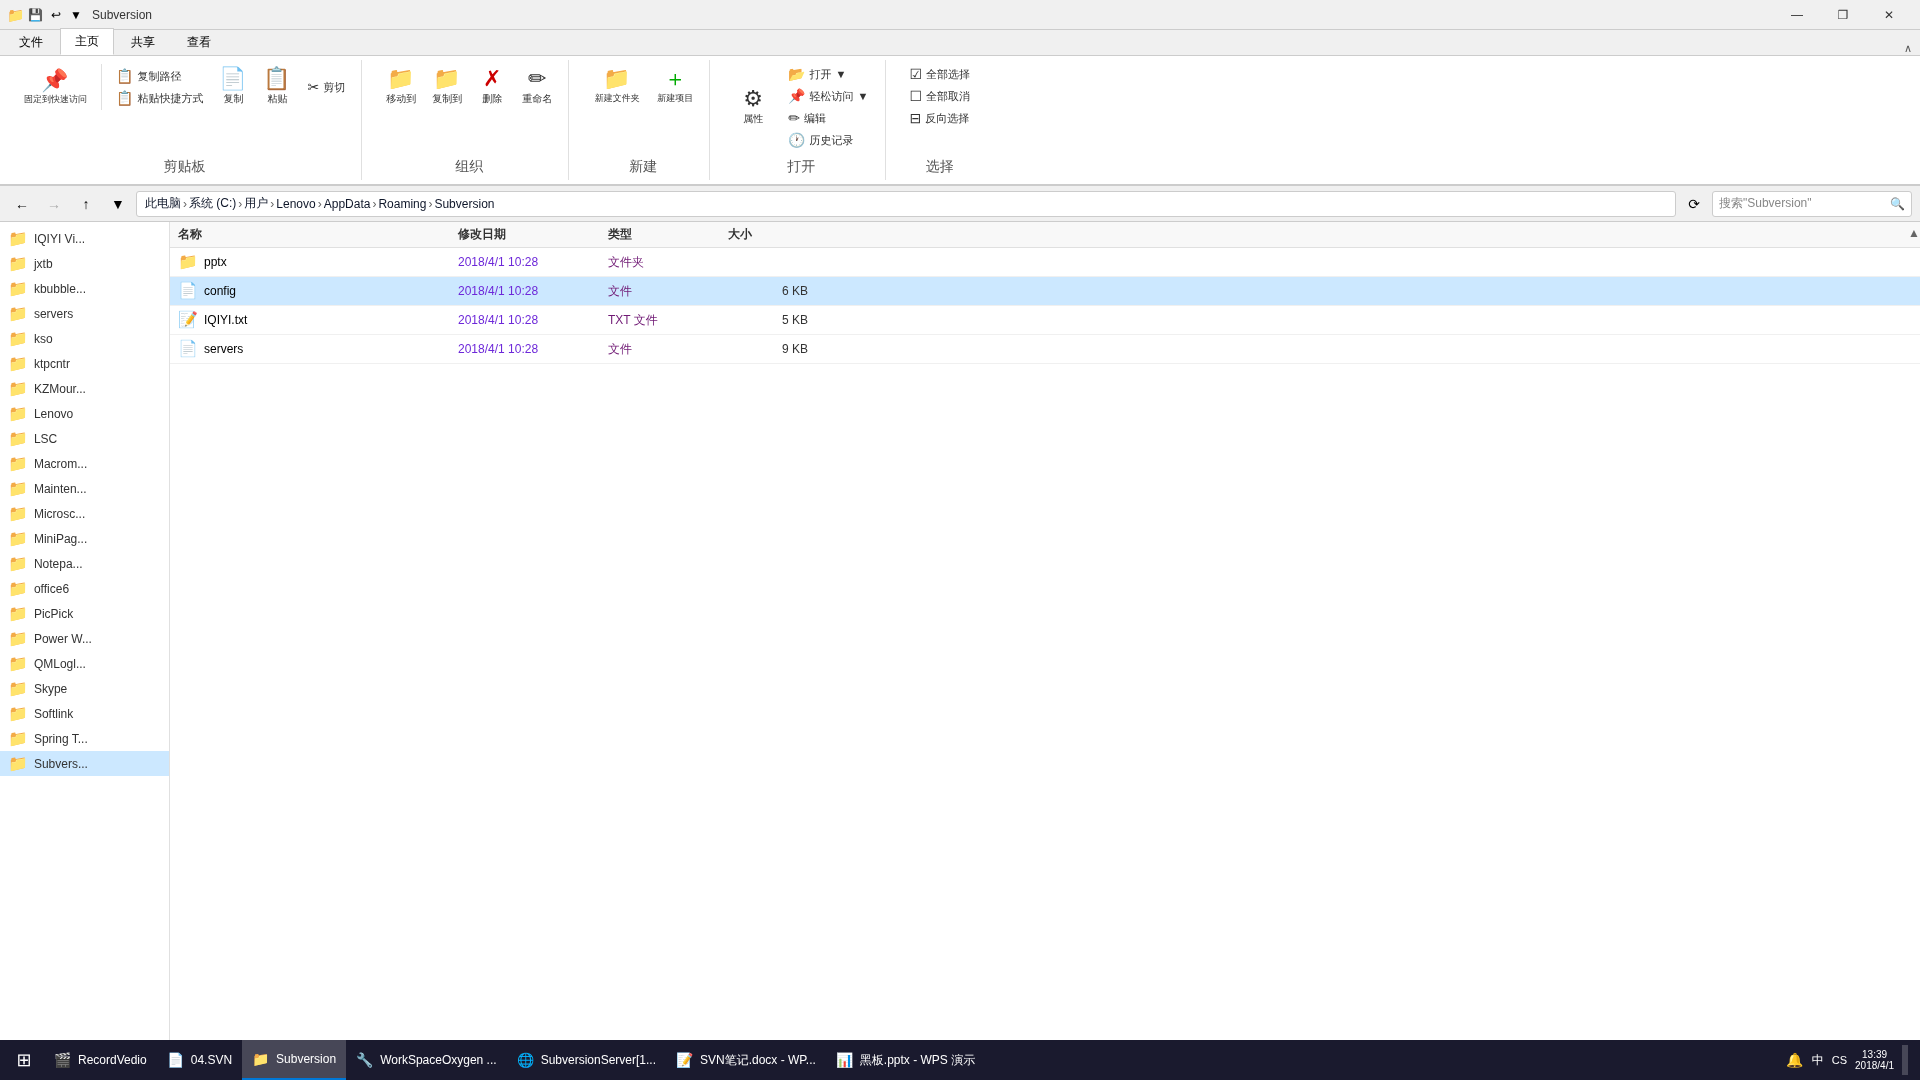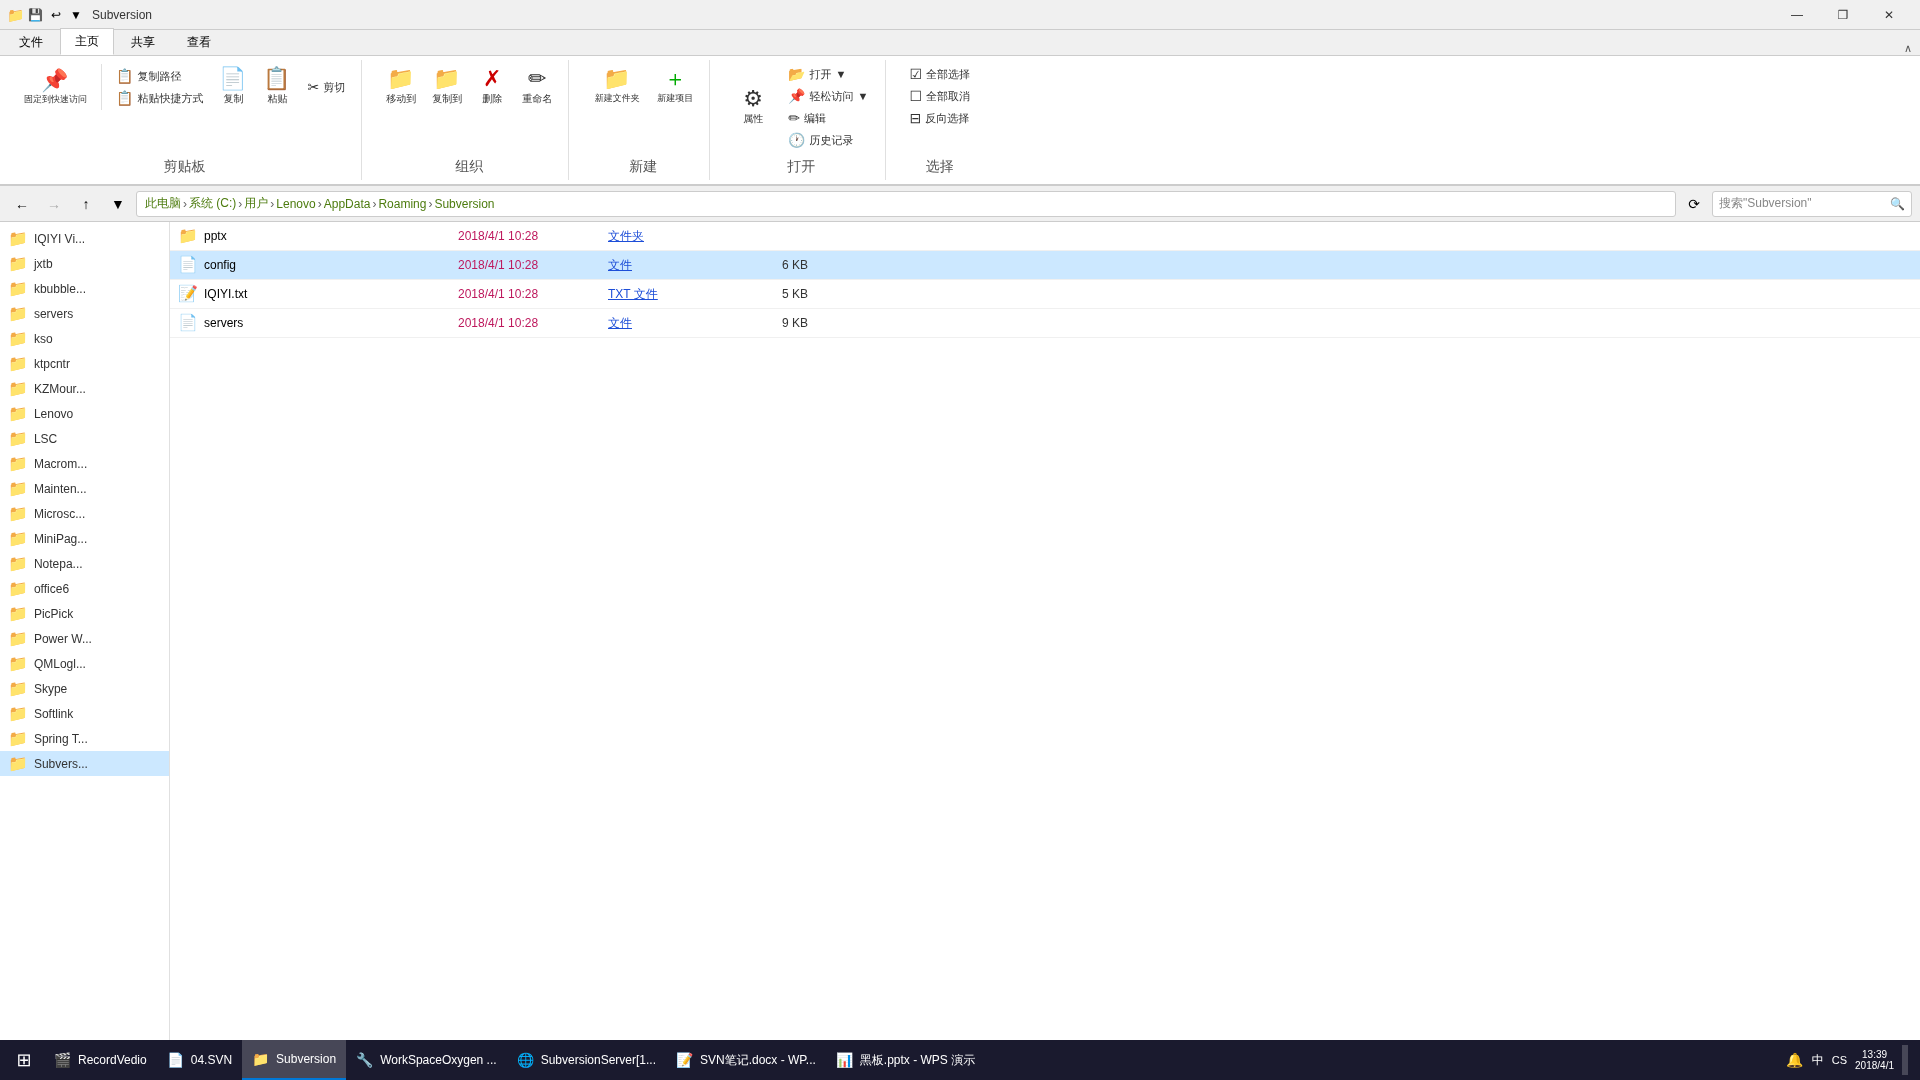--- a/index.html
+++ b/index.html
@@ -87,21 +87,21 @@
       padding: 0 8px;
       gap: 4px;
       border-bottom: 1px solid #ccc;
     }
     .nav-btn { width: 28px; height: 28px; display: flex; align-items: center; justify-content: center; cursor: pointer; border-radius: 3px; font-size: 14px; }
     .nav-btn.disabled { color: #aaa; cursor: default; }
     .breadcrumb {
       flex: 1; height: 26px; background: white; border: 1px solid #ccc; border-radius: 3px;
       display: flex; align-items: center; padding: 0 8px; gap: 2px; font-size: 12px;
     }
-    .breadcrumb-item { color: #4d7c0f; cursor: pointer; }
+    .breadcrumb-item { color: #0f172a; cursor: pointer; }
     .breadcrumb-sep { color: #666; }
     .search-box {
       width: 200px; height: 26px; border: 1px solid #ccc; border-radius: 3px;
       display: flex; align-items: center; padding: 0 6px; background: white; gap: 4px; font-size: 12px; color: #888;
     }
 
     
     .main-content {
       display: flex;
       height: calc(1080px - 30px - 26px - 90px - 36px - 30px);
@@ -134,22 +134,22 @@
     .col-size { width: 80px; }
     .sort-arrow { position: absolute; right: 0; top: 4px; font-size: 12px; color: #666; }
 
     .file-row {
       display: flex; align-items: center; padding: 4px 8px; font-size: 12px; cursor: pointer;
       border-bottom: 1px solid #f0f0f0;
     }
     .file-row.selected { background: #cce8ff; }
     .file-row .file-icon { width: 20px; height: 20px; margin-right: 6px; font-size: 16px; flex-shrink: 0; }
     .file-row .name { width: 254px; overflow: hidden; text-overflow: ellipsis; white-space: nowrap; }
-    .file-row .date { width: 150px; color: #be185d; }
-    .file-row .type { width: 120px; color: #1d4ed8; text-decoration: underline; }
+    .file-row .date { width: 150px; color: #6d28d9; }
+    .file-row .type { width: 120px; color: #701a75; }
     .file-row .size { width: 80px; color: #333; text-align: right; }
 
     
     .taskbar {
       position: fixed; bottom: 0; left: 0; right: 0;
       height: 40px; background: #1a1a2e;
       display: flex; align-items: center;
       padding: 0 4px;
       z-index: 100;
     }
@@ -435,20 +435,27 @@
       <span class="folder-icon">📁</span>
       <span>Spring T...</span>
     </div>
     <div class="sidebar-item selected">
       <span class="folder-icon">📁</span>
       <span>Subvers...</span>
     </div>
   </div>
 
   <div class="file-list">
+    <div class="file-list-header">
+      <div class="col-name">名称</div>
+      <span class="sort-arrow">▲</span>
+      <div class="col-date">修改日期</div>
+      <div class="col-type">类型</div>
+      <div class="col-size">大小</div>
+    </div>
 
     <div class="file-row">
       <div class="file-icon">📁</div>
       <div class="name">pptx</div>
       <div class="date">2018/4/1 10:28</div>
       <div class="type">文件夹</div>
       <div class="size"></div>
     </div>
 
     <div class="file-row selected">

